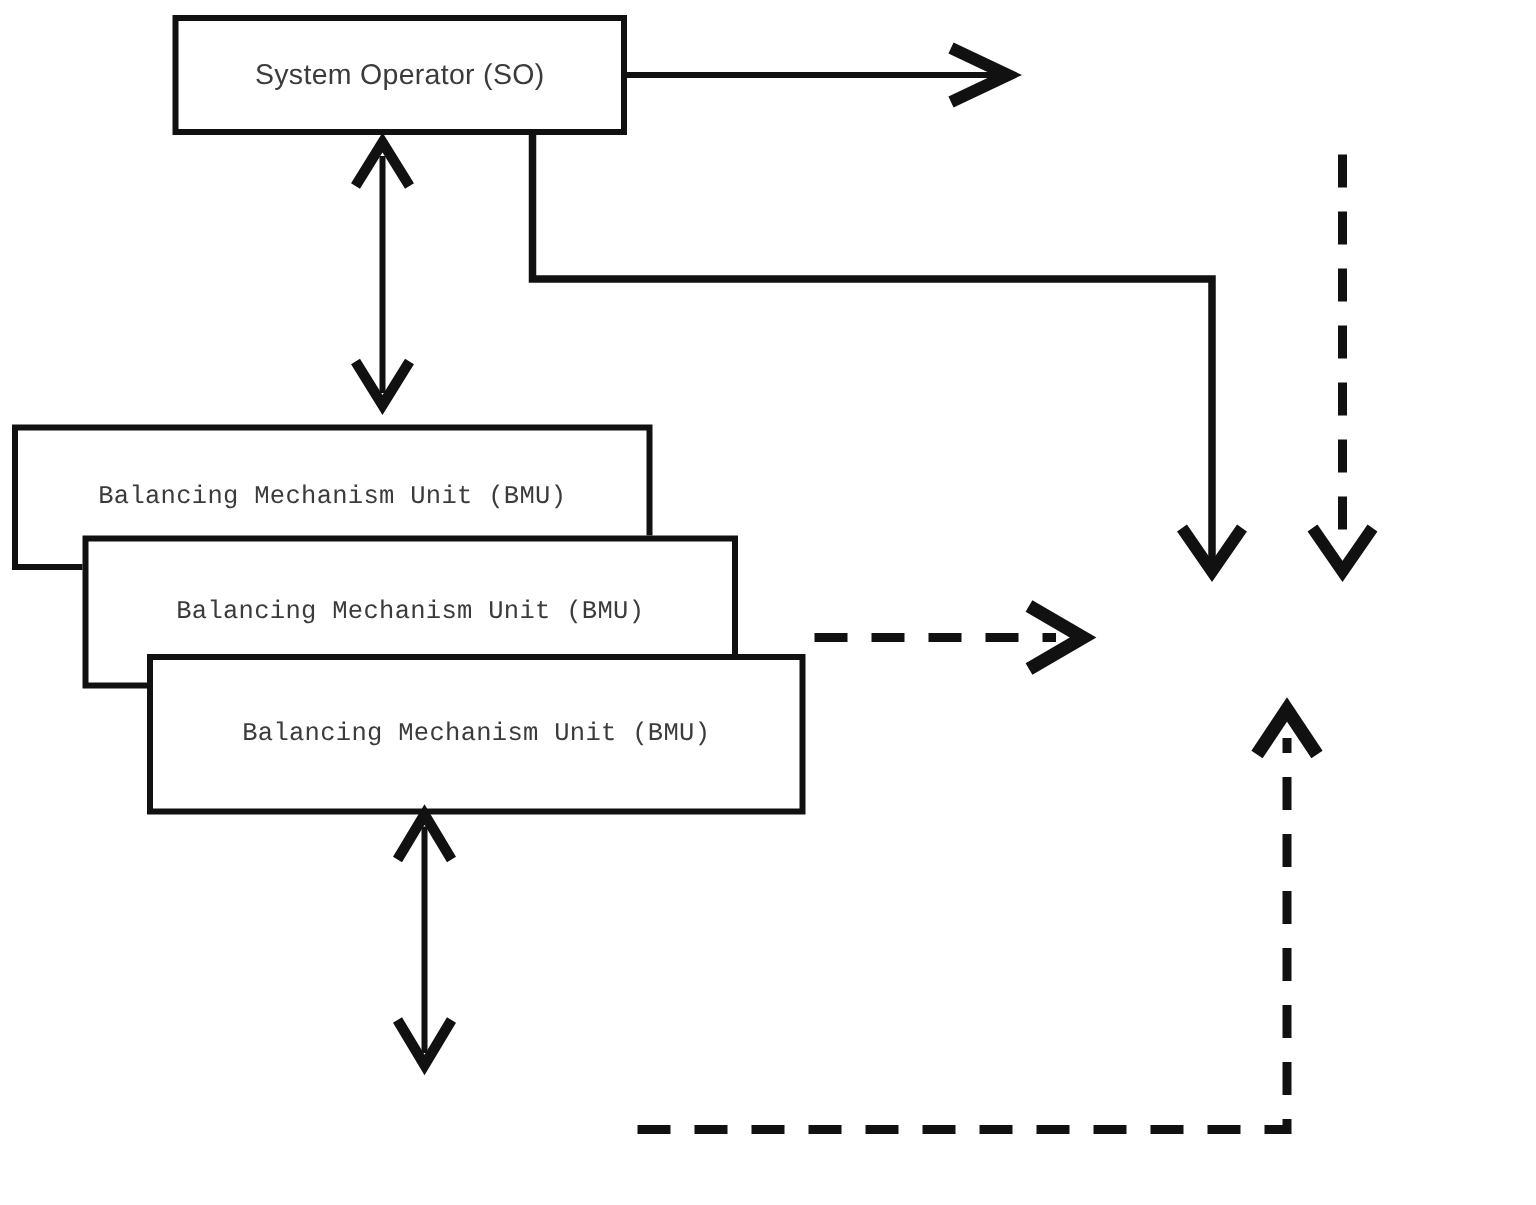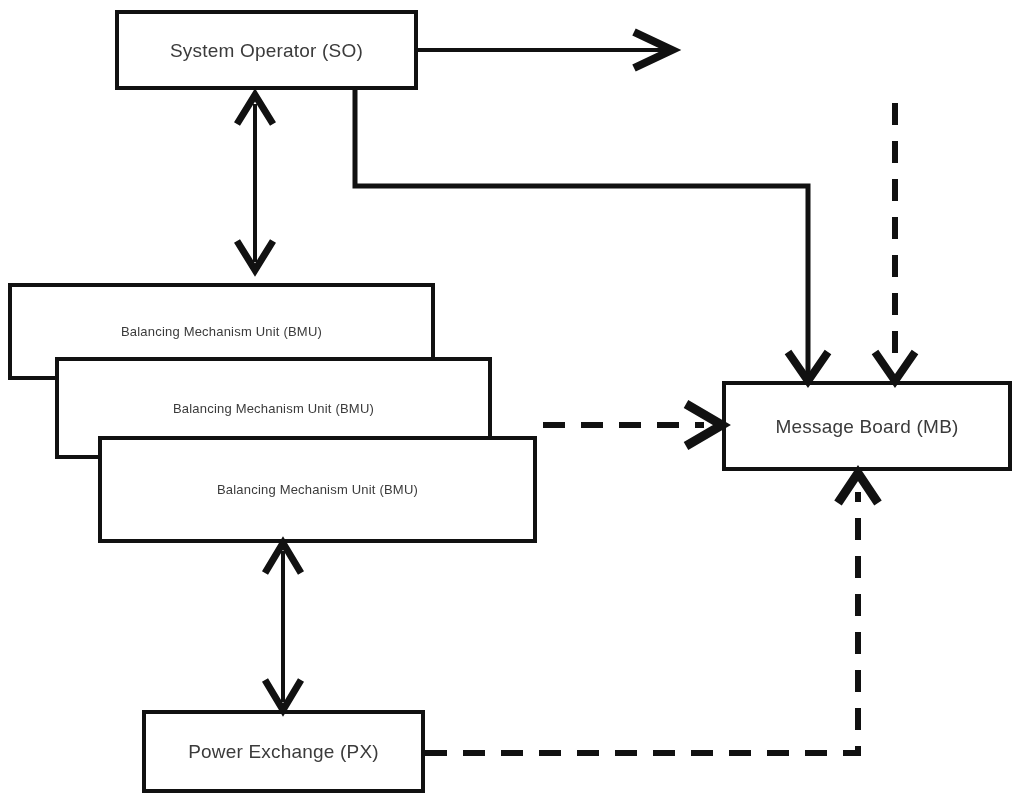--- a/index.html
+++ b/index.html
@@ -24,21 +24,21 @@
     border: 4px solid #111111;
     display: flex;
     align-items: center;
     justify-content: center;
     color: #3b3b3b;
     font-size: 19px;
     letter-spacing: 0.2px;
     white-space: nowrap;
     z-index: 5;
   }
-  .node.bmu { font-size: 13px; }
+  .node.bmu { font-size: 17px; font-family: Liberation Mono, monospace; }
   .node-label {
     display: block;
     line-height: 1;
   }
   
   #edges {
     position: absolute;
     left: 0;
     top: 0;
     width: 1024px;
@@ -101,27 +101,21 @@
   </div>
 
   <div class="node bmu" style="left:55px; top:357px; width:437px; height:102px; z-index:6;">
     <span class="node-label">Balancing Mechanism Unit (BMU)</span>
   </div>
 
   <div class="node bmu" style="left:98px; top:436px; width:439px; height:107px; z-index:7;">
     <span class="node-label">Balancing Mechanism Unit (BMU)</span>
   </div>
 
-  <div class="node" style="left:722px; top:381px; width:290px; height:90px;">
-    <span class="node-label">Message Board (MB)</span>
-  </div>
 
-  <div class="node" style="left:142px; top:710px; width:283px; height:83px;">
-    <span class="node-label">Power Exchange (PX)</span>
-  </div>
 
   <svg id="edges-top" viewBox="0 0 1024 803" xmlns="http://www.w3.org/2000/svg">
 
     <g>
       <polyline points="634,32 672,50 634,68" fill="none" stroke="#111111" stroke-width="8" stroke-linecap="butt" stroke-linejoin="miter"></polyline>
     </g>
 
     <g>
       <polyline points="788,352 808,381 828,352" fill="none" stroke="#111111" stroke-width="8" stroke-linecap="butt" stroke-linejoin="miter"></polyline>
     </g>

